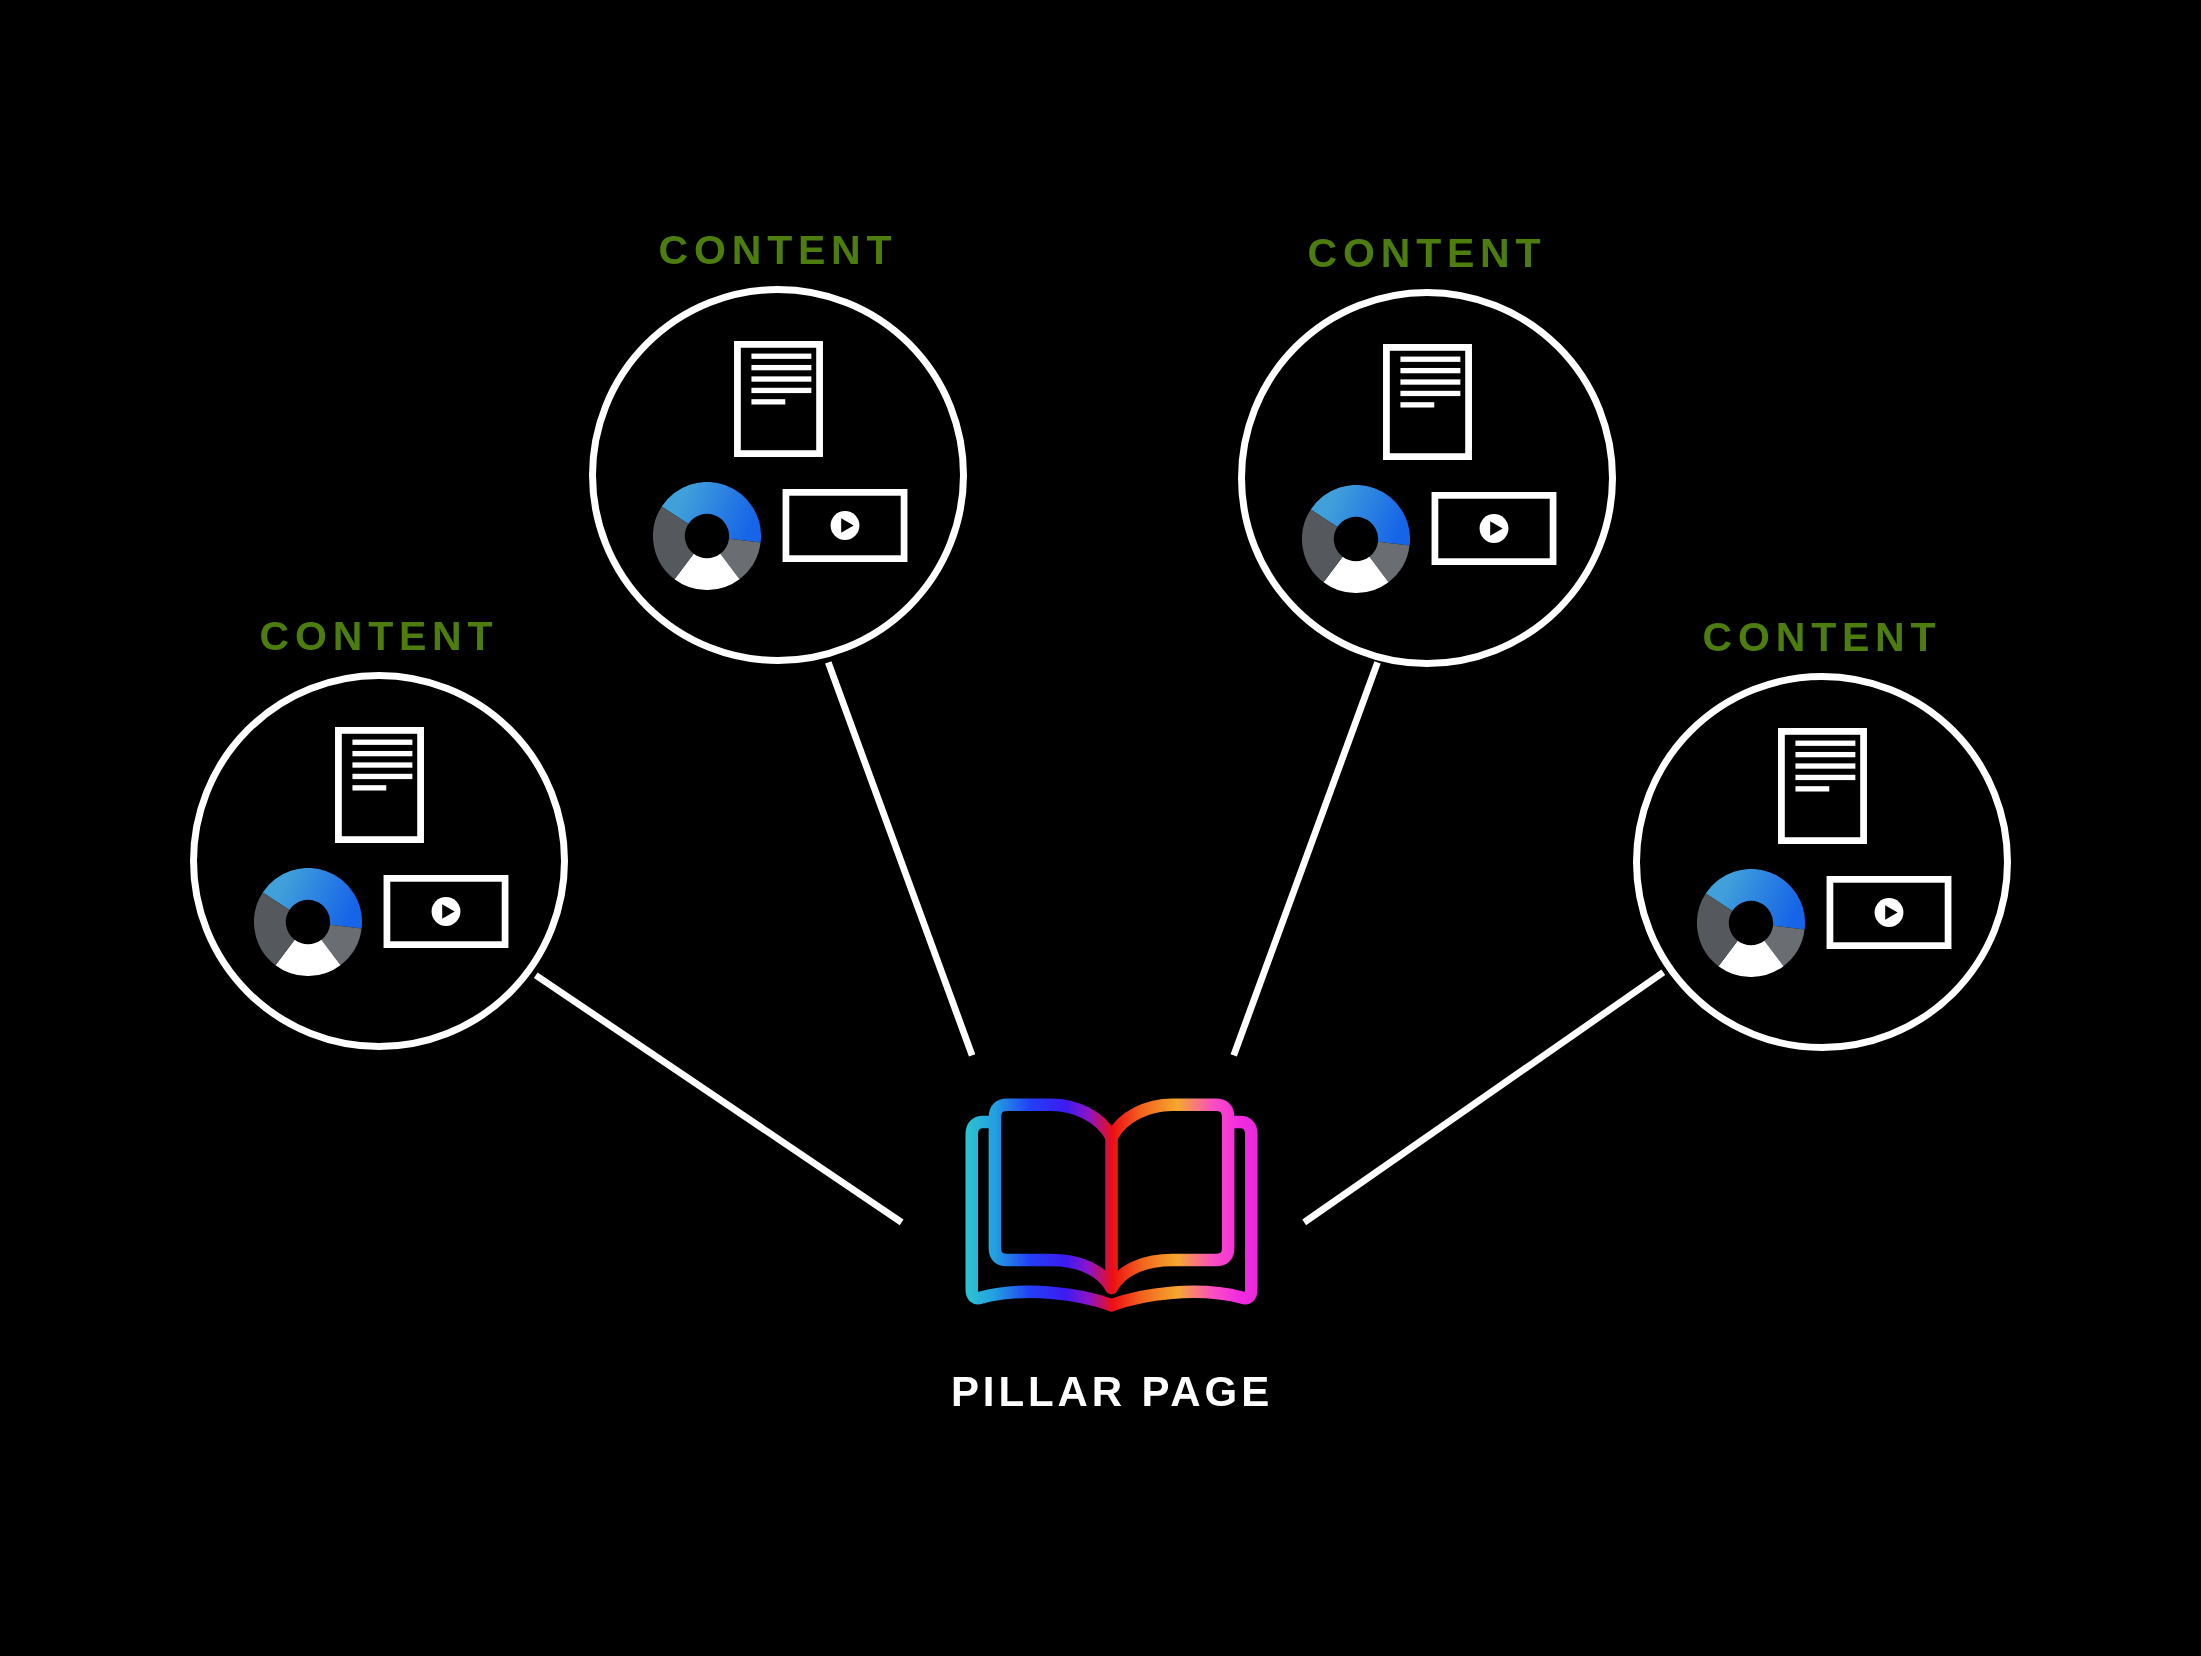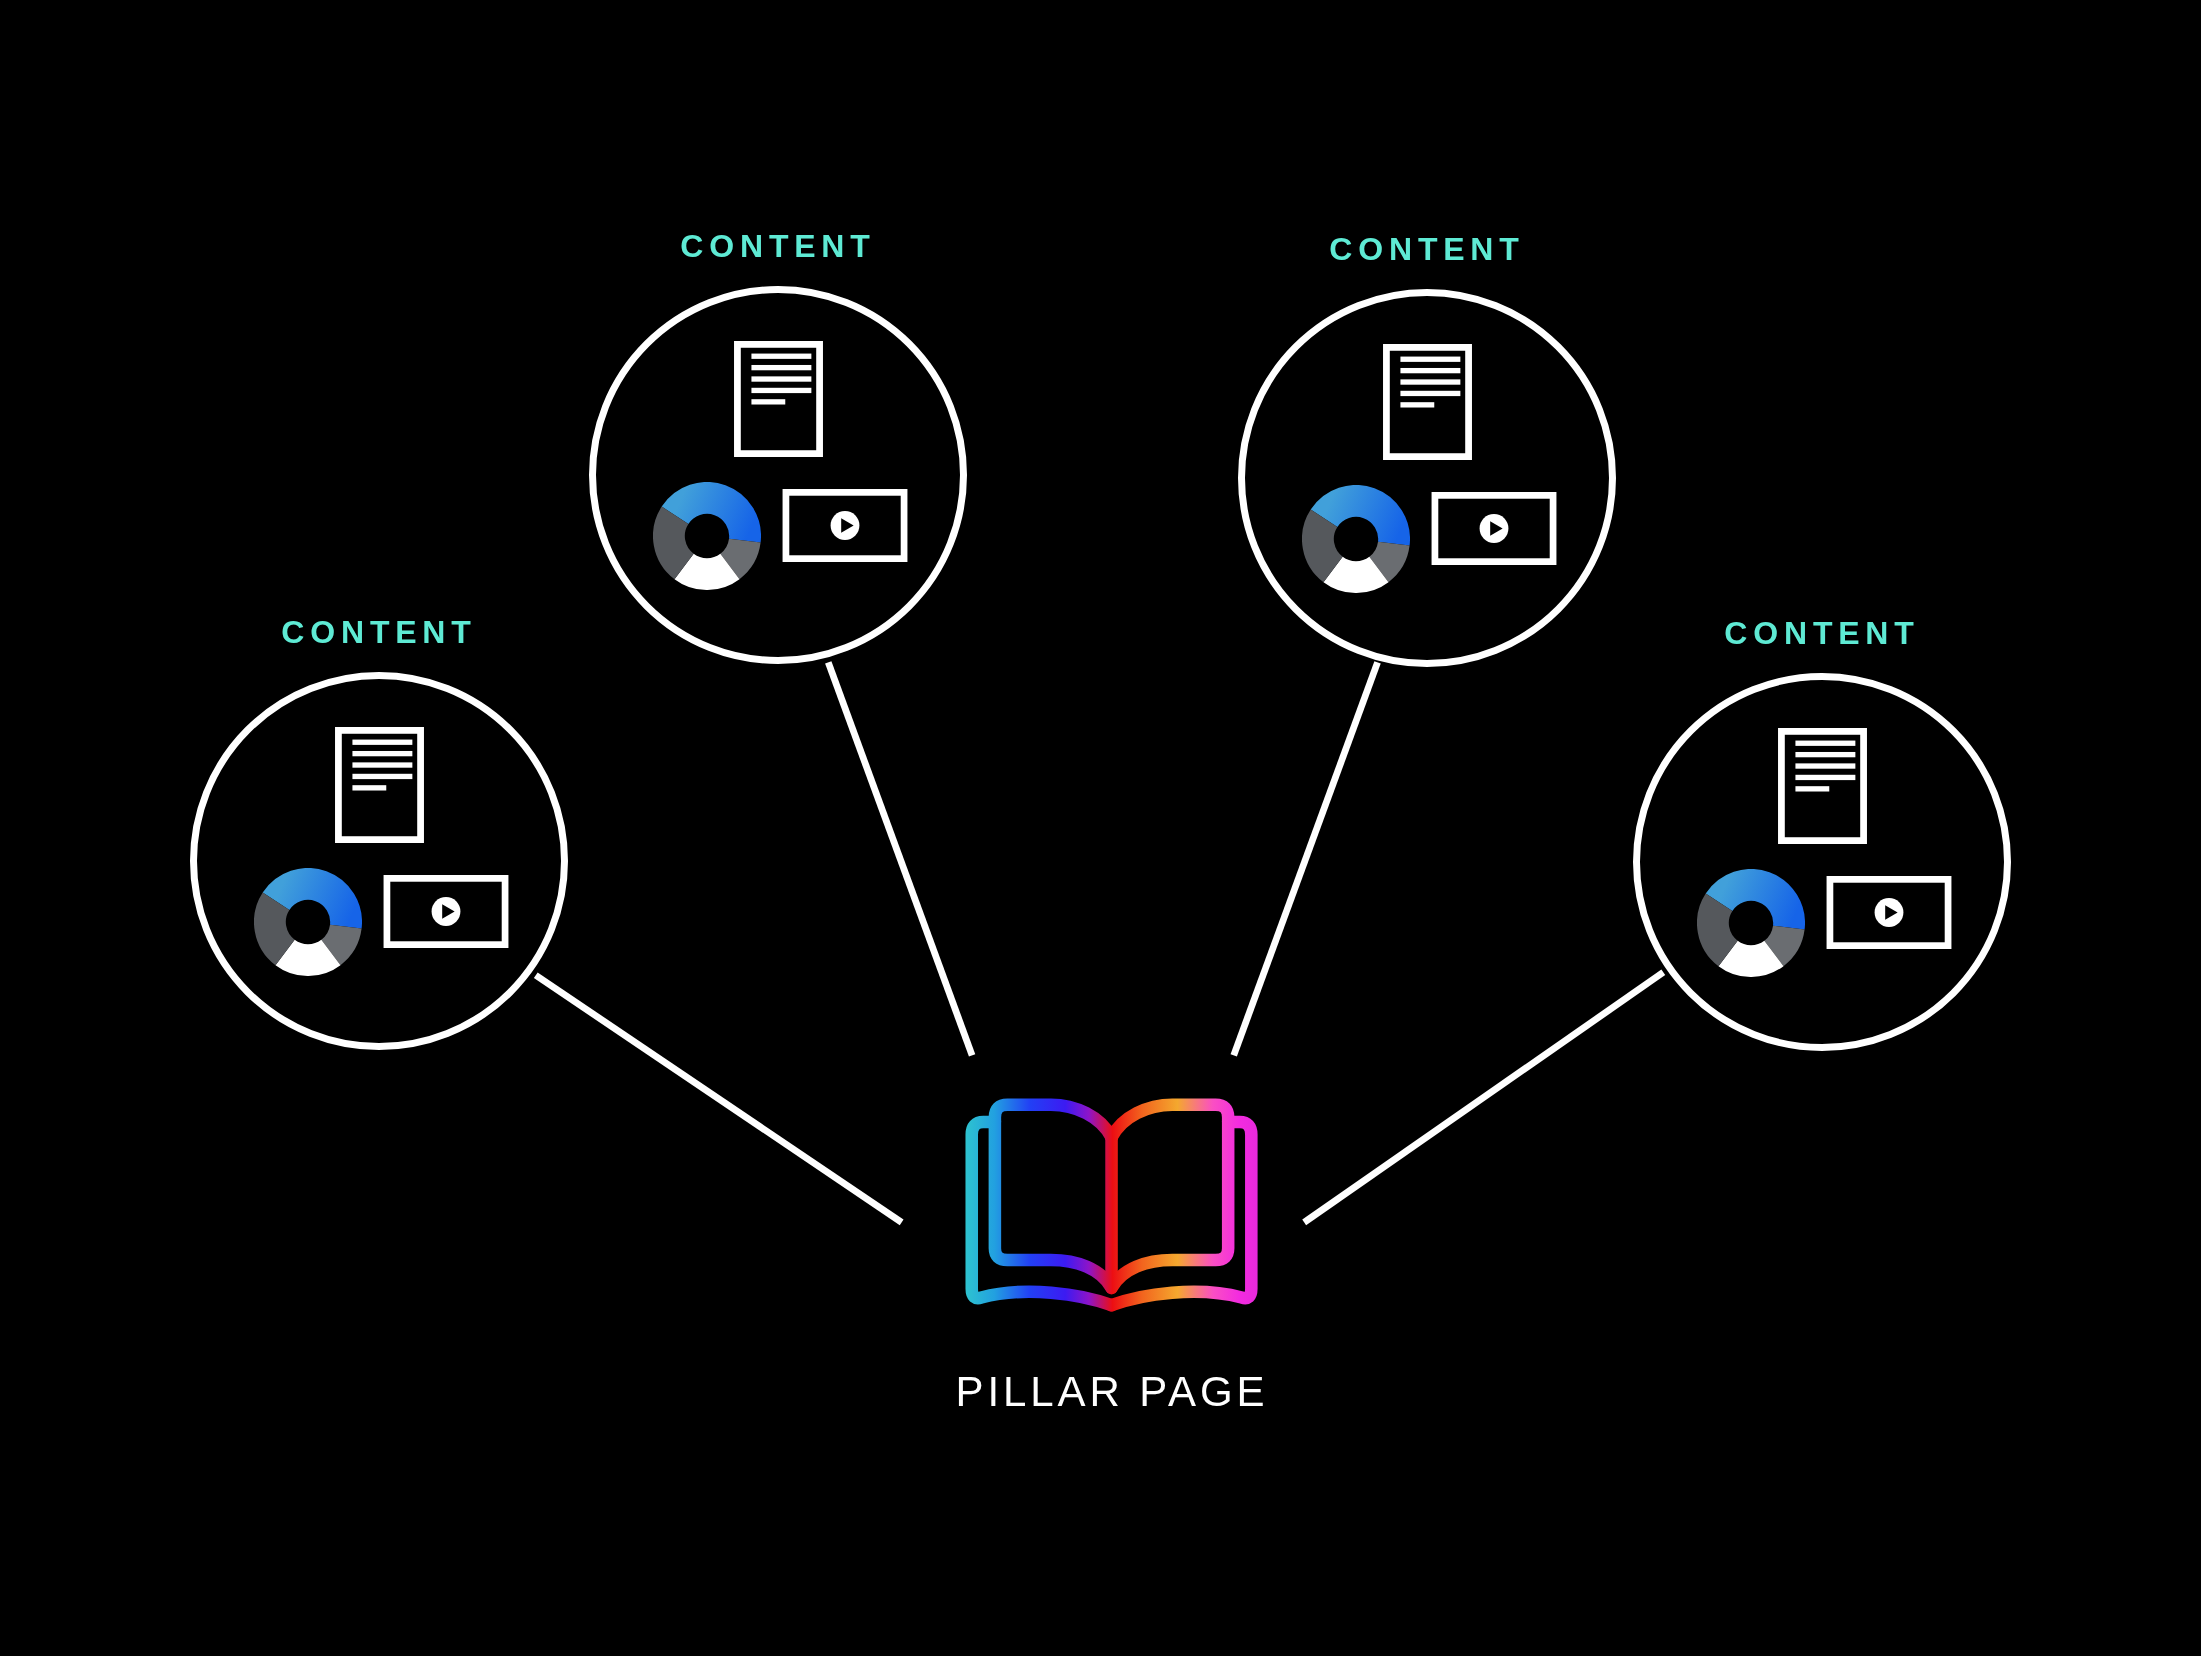--- a/index.html
+++ b/index.html
@@ -12,39 +12,39 @@
   }
   
   #connectors{position:absolute;left:0;top:0;pointer-events:none;}
   #connectors line{stroke:#fff;stroke-width:7;}
 
   
   .node{position:absolute;width:378px;height:378px;}
   .ring{position:absolute;inset:0;border:7.7px solid #fff;border-radius:50%;}
   .node-label{
     position:absolute;top:-56px;left:50%;transform:translateX(-50%);
-    color:#5eead4;font-size:32px;font-weight:600;letter-spacing:5.8px;
+    color:#4d7c0f;font-size:41px;font-weight:600;letter-spacing:5.8px;
     white-space:nowrap;line-height:1;
   }
   .node-left     {left:190px;top:672px;}
   .node-top-left {left:589px;top:286px;}
   .node-top-right{left:1238px;top:289px;}
   .node-right    {left:1633px;top:673px;}
 
   .icon-doc  {position:absolute;left:145px;top:55px;width:89px;height:116px;}
   .icon-donut{position:absolute;left:64px;top:196px;width:108px;height:108px;}
   .icon-video{position:absolute;left:193px;top:203px;width:126px;height:73px;}
 
   
   #book{position:absolute;left:965px;top:1089px;width:295px;height:230px;overflow:visible;}
   #book path{fill:none;stroke:url(#bookGrad);stroke-width:13;stroke-linecap:round;stroke-linejoin:round;}
 
   #pillar-title{
     position:absolute;left:1112px;top:1371px;transform:translateX(-50%);
-    color:#fff;font-size:42px;font-weight:400;letter-spacing:3.9px;
+    color:#fff;font-size:42px;font-weight:700;letter-spacing:3.9px;
     white-space:nowrap;line-height:1;
   }
   .defs-svg{position:absolute;width:0;height:0;}
 </style>
 </head>
 <body>
 
 <svg class="defs-svg" aria-hidden="true">
   <defs>
     <linearGradient id="donutBlue" gradientUnits="userSpaceOnUse" x1="-33" y1="-24" x2="40" y2="6">

